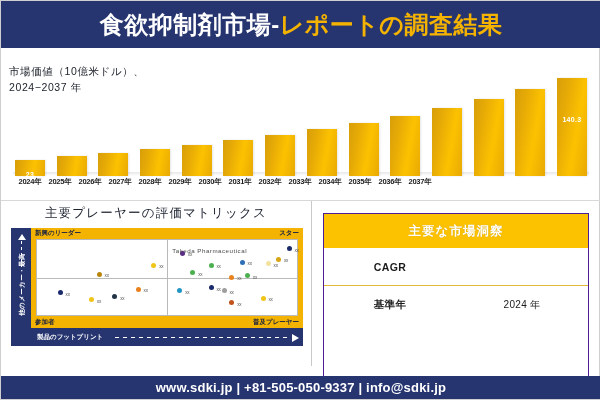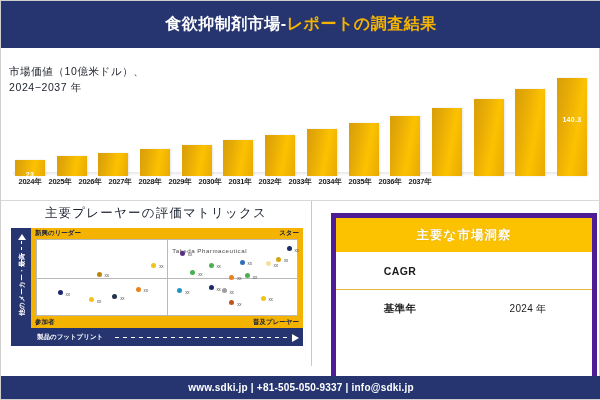--- a/index.html
+++ b/index.html
@@ -10,21 +10,21 @@
     -webkit-font-smoothing:antialiased;
   }
   #root{position:relative;width:600px;height:400px;box-sizing:border-box;border:1px solid #cfcfcf;}
 
   
   .header{
     position:absolute;left:0;top:0;width:600px;height:47px;
     background:#263570;
     display:flex;align-items:center;justify-content:center;
   }
-  .header-title{font-size:16px;font-weight:bold;letter-spacing:.5px;white-space:nowrap;}
+  .header-title{font-size:24px;font-weight:bold;letter-spacing:.5px;white-space:nowrap;}
   .ht-white{color:#ffffff;}
   .ht-gold{color:#f5b301;}
 
   
   .subtitle{
     position:absolute;left:8px;top:63px;width:240px;
     font-size:10.5px;color:#20252e;line-height:1.5;font-weight:normal;
     letter-spacing:.6px;
   }
   .subtitle div{white-space:nowrap;}
@@ -111,39 +111,39 @@
   }
   .axis-x-label{position:absolute;left:6px;top:5px;font-size:6.5px;font-weight:bold;color:#fff;white-space:nowrap;}
   .axis-x-dash{position:absolute;left:84px;top:9px;right:14px;height:1px;
     background:repeating-linear-gradient(90deg,#fff 0 4px,transparent 4px 8px);}
   .axis-x-arrow{position:absolute;right:4px;top:5.5px;width:0;height:0;
     border-top:4px solid transparent;border-bottom:4px solid transparent;border-left:7px solid #ffffff;}
   .axis-corner{position:absolute;left:0;top:100px;width:20px;height:18px;background:#263570;}
 
   
   .insights{
-    position:absolute;left:330px;top:212px;width:266px;height:179px;
-    border:5px solid #4c1d95;box-sizing:border-box;background:#fff;
+    position:absolute;left:322px;top:212px;width:266px;height:179px;
+    border:1px solid #4c1d95;box-sizing:border-box;background:#fff;
   }
   .ins-head{
     height:34px;background:#fcc200;display:flex;align-items:center;justify-content:center;
   }
   .ins-head-text{font-size:12.5px;font-weight:bold;color:#ffffff;letter-spacing:1px;
     text-shadow:0 0 1px rgba(120,90,0,.35);}
   .ins-row{height:37px;display:flex;align-items:center;border-top:1px solid #e3b93a;}
   .ins-row:first-of-type{border-top:none;}
   .ins-k{width:50%;text-align:center;font-size:10.5px;font-weight:bold;color:#1b1b1b;letter-spacing:.4px;}
   .ins-v{width:50%;text-align:center;font-size:10px;color:#1b1b1b;letter-spacing:.3px;}
 
   
   .footer{
     position:absolute;left:0;bottom:0;width:600px;height:23px;background:#263570;
     display:flex;align-items:center;justify-content:center;
   }
-  .footer-text{color:#ffffff;font-size:10px;font-weight:bold;letter-spacing:.2px;}
+  .footer-text{color:#ffffff;font-size:13px;font-weight:bold;letter-spacing:.2px;}
 </style>
 </head>
 <body>
 
 <div id="root">
 
   <div class="header">
     <div class="header-title">
       <span class="ht-white">食欲抑制剤市場-</span><span class="ht-gold">レポートの調査結果</span>
     </div>

